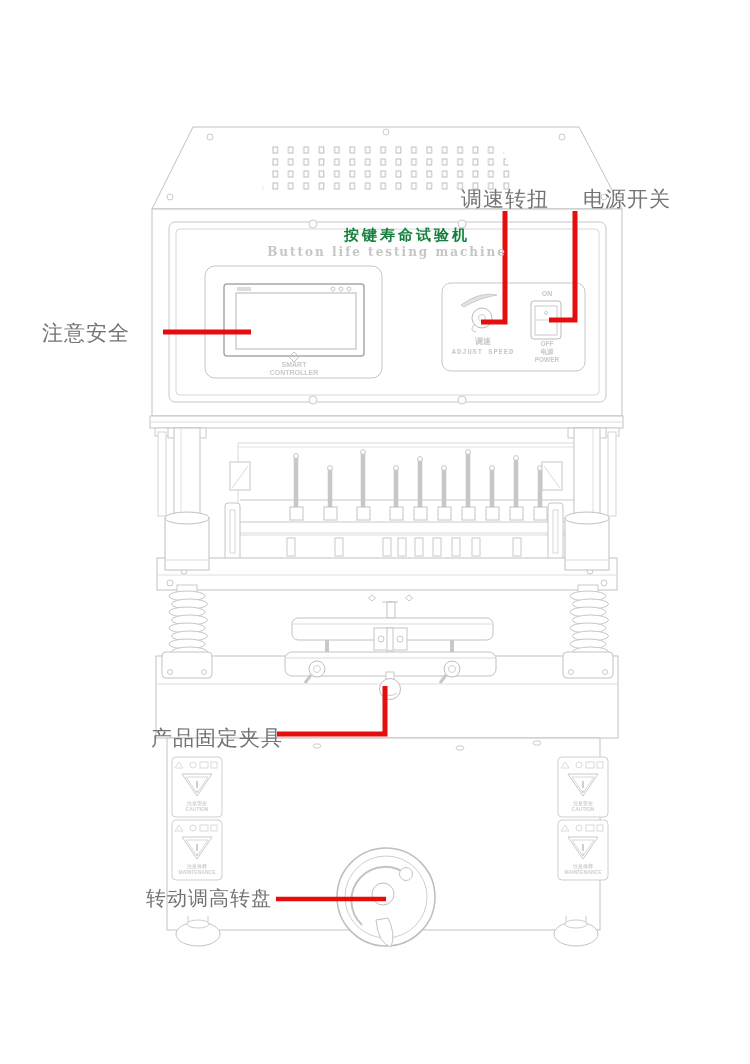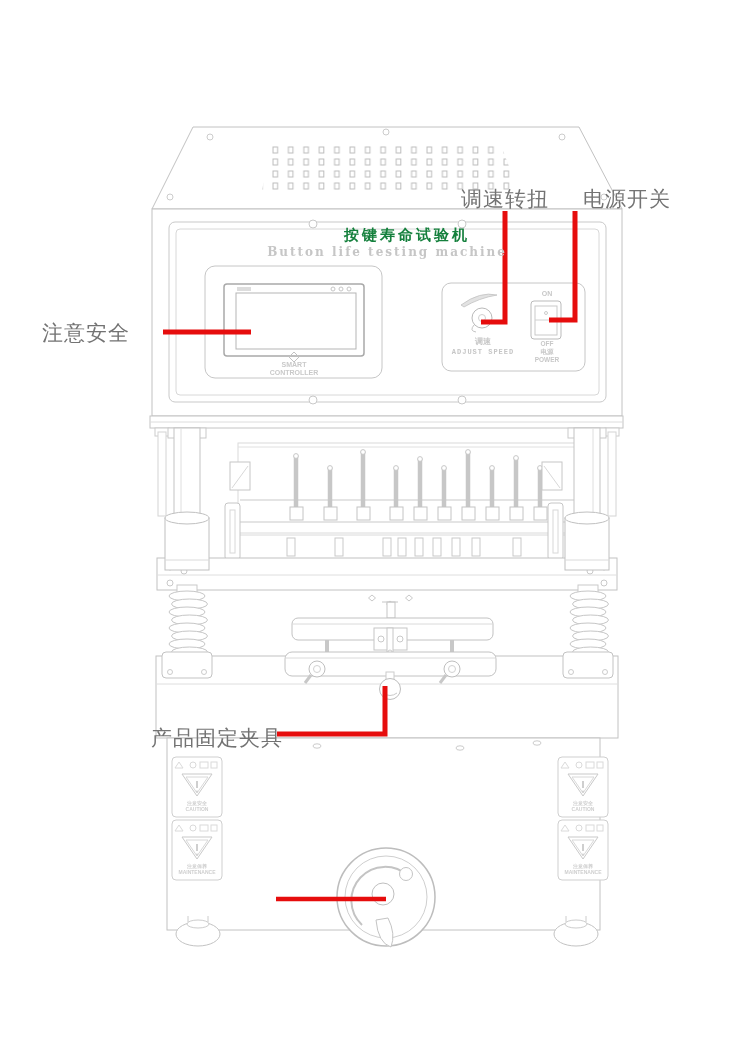--- a/index.html
+++ b/index.html
@@ -360,14 +360,15 @@
 </div>
 <div class="ft st-cap" style="left:583px;top:863px;">
   <div>注意保养</div>
   <div>MAINTENANCE</div>
 </div>
 
 <div class="lbl" style="left:461px;top:185px;">调速转扭</div>
 <div class="lbl" style="left:551px;top:185px;margin-left:32px;">电源开关</div>
 <div class="lbl" style="left:42px;top:319px;">注意安全</div>
 <div class="lbl" style="left:151px;top:692px;margin-top:32px;">产品固定夹具</div>
+<div class="lbl" style="left:146px;top:885px;font-size:20px;">转动调高转盘</div>
 
 </div>
 
 </body></html>

